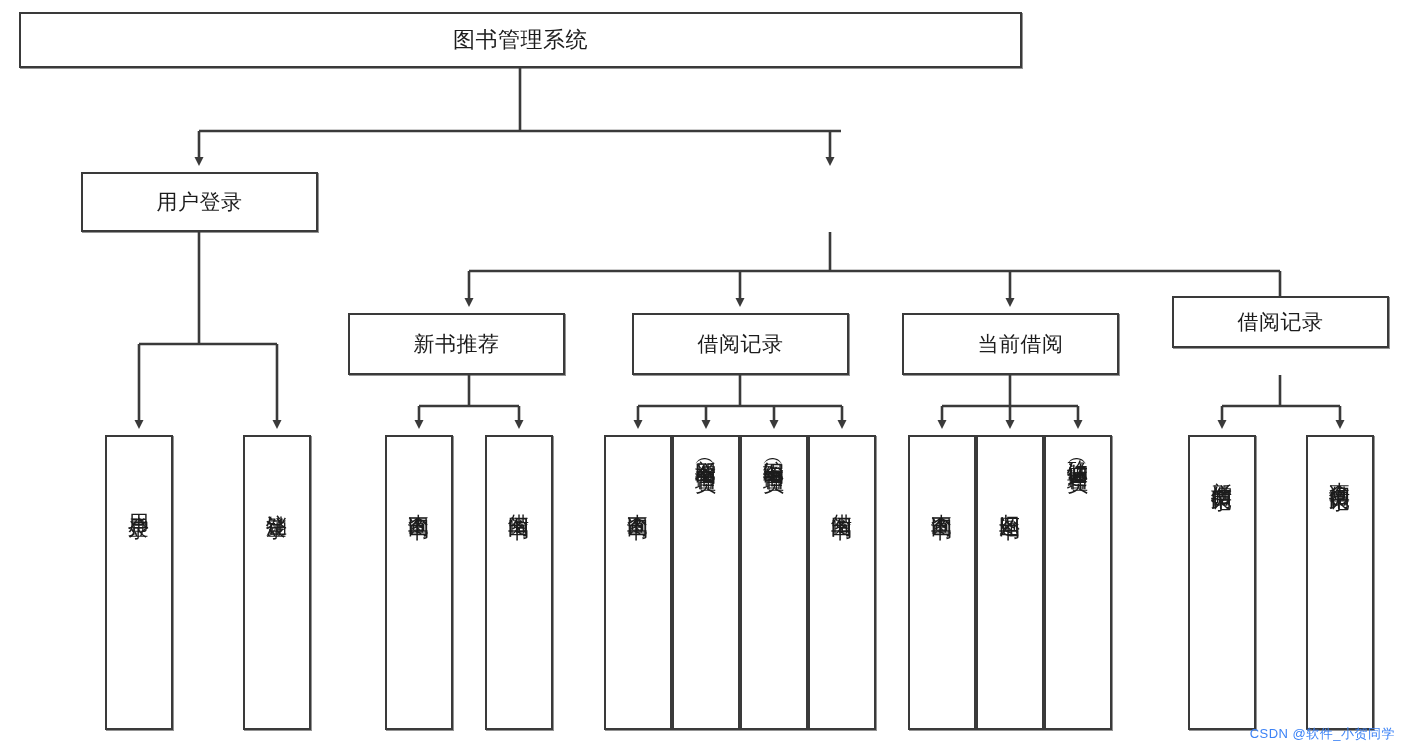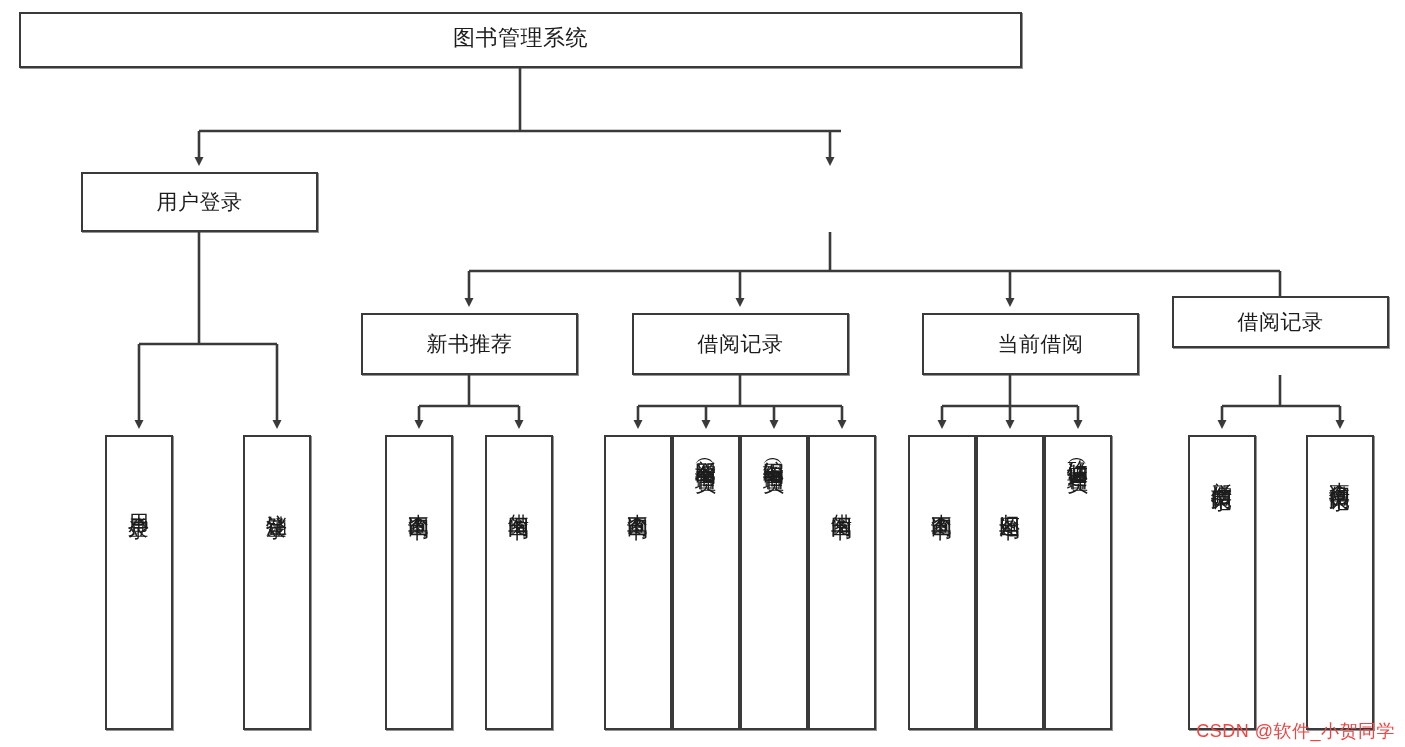--- a/index.html
+++ b/index.html
@@ -60,22 +60,22 @@
     text-orientation: upright;
     font-size: 21px;
     line-height: 1.0;
     letter-spacing: 2px;
     white-space: nowrap;
   }
   .watermark {
     position: absolute;
     right: 10px;
     bottom: 4px;
-    font-size: 18px;
-    color: #ef4444;
+    font-size: 13px;
+    color: #3b82f6;
     letter-spacing: 0.5px;
     white-space: nowrap;
     user-select: none;
   }
 </style>
 </head>
 <body>
 
 <div id="canvas">
 
@@ -122,35 +122,35 @@
       <path d="M1010,406 L1010,421" marker-end="url(#arrow)"></path>
       <path d="M1078,406 L1078,421" marker-end="url(#arrow)"></path>
 
       <path d="M1280,375 L1280,406"></path>
       <path d="M1222,406 L1340,406"></path>
       <path d="M1222,406 L1222,421" marker-end="url(#arrow)"></path>
       <path d="M1340,406 L1340,421" marker-end="url(#arrow)"></path>
     </g>
   </svg>
 
-  <div class="node root horiz" style="left:19px; top:12px; width:1003px; height:56px;font-family:Liberation Mono, monospace;">
+  <div class="node root horiz" style="left:19px; top:12px; width:1003px; height:56px;">
     <span class="lbl">图书管理系统</span>
   </div>
 
   <div class="node horiz" style="left:81px; top:172px; width:237px; height:60px;">
     <span class="lbl">用户登录</span>
   </div>
 
-  <div class="node horiz" style="left:361px; top:313px; width:217px; height:62px;">
+  <div class="node horiz" style="left:348px; top:313px; width:217px; height:62px;">
     <span class="lbl">新书推荐</span>
   </div>
   <div class="node horiz" style="left:632px; top:313px; width:217px; height:62px;">
     <span class="lbl">借阅记录</span>
   </div>
-  <div class="node horiz" style="left:922px; top:313px; width:217px; height:62px;padding-left:20px;">
+  <div class="node horiz" style="left:902px; top:313px; width:217px; height:62px;padding-left:20px;">
     <span class="lbl">当前借阅</span>
   </div>
   <div class="node horiz" style="left:1172px; top:296px; width:217px; height:52px;">
     <span class="lbl">借阅记录</span>
   </div>
 
   <div class="node vert" style="left:105px; top:435px; width:68px; height:295px; padding-top:60px;">
     <span class="lbl">用户登录</span>
   </div>
   <div class="node vert" style="left:243px; top:435px; width:68px; height:295px; padding-top:60px;">

